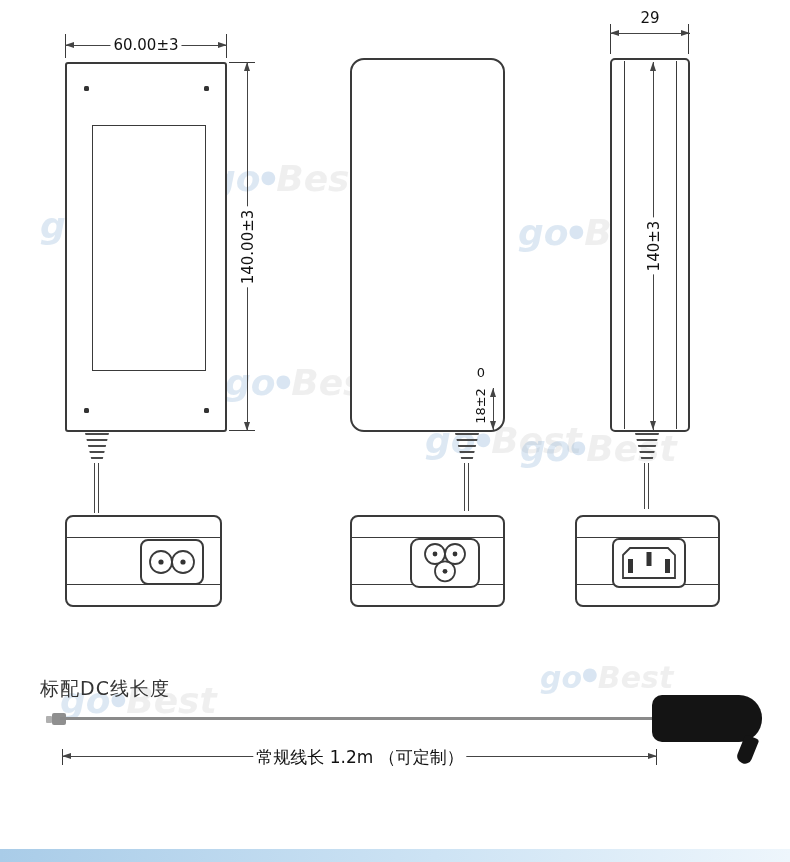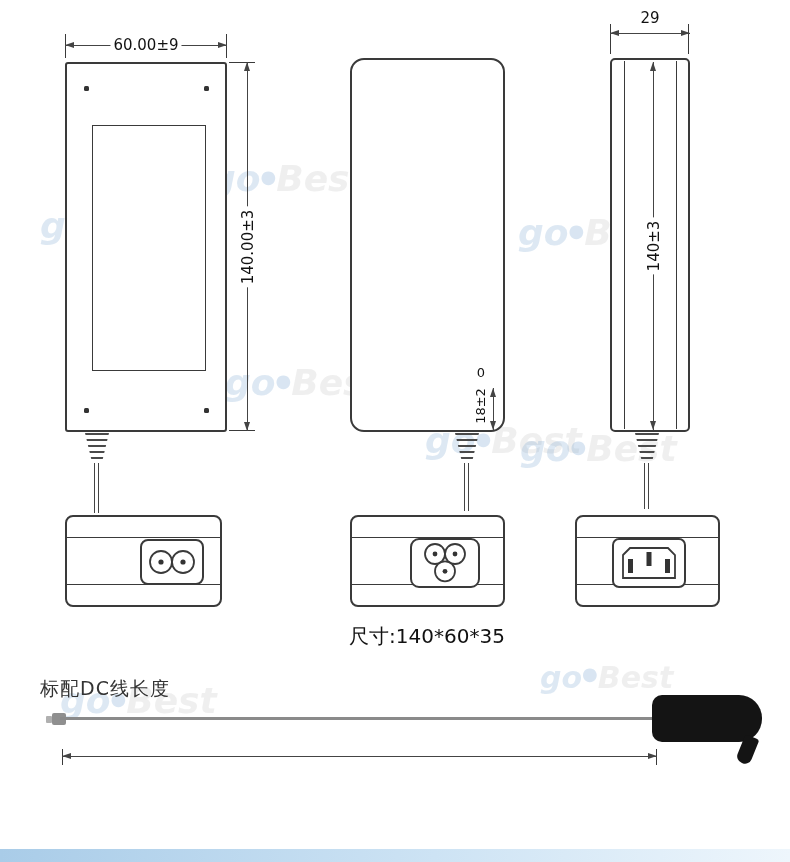--- a/index.html
+++ b/index.html
@@ -79,21 +79,21 @@
   </div>
   <div class="wm" style="left:540px;top:660px;font-size:30px;">
     <span class="wm-go">go</span><span class="wm-dot">●</span><span class="wm-best">Best</span>
   </div>
 
   <div class="vline" style="left:65px;top:34px;height:24px;"></div>
   <div class="vline" style="left:226px;top:34px;height:24px;"></div>
   <div class="dlh" style="left:65px;top:45px;width:162px;"></div>
   <div class="arr arr-left" style="left:65px;top:42px;"></div>
   <div class="arr arr-right" style="left:218px;top:42px;"></div>
-  <div class="dimtxt" style="left:146px;top:45px;">60.00±9</div>
+  <div class="dimtxt" style="left:146px;top:45px;">60.00±3</div>
 
   <div class="rect" style="left:65px;top:62px;width:162px;height:370px;border-radius:3px;"></div>
   <div class="rect" style="left:92px;top:125px;width:114px;height:246px;border-width:1.5px;"></div>
   <div class="screw" style="left:84px;top:86px;"></div>
   <div class="screw" style="left:204px;top:86px;"></div>
   <div class="screw" style="left:84px;top:408px;"></div>
   <div class="screw" style="left:204px;top:408px;"></div>
 
   <div class="hline" style="left:229px;top:62px;width:26px;"></div>
   <div class="hline" style="left:229px;top:430px;width:26px;"></div>
@@ -165,31 +165,31 @@
     <div class="bline" style="bottom:20px;"></div>
     <svg class="conn" style="left:34px;top:20px;" width="76" height="52" viewBox="0 0 76 52">
       <rect x="2" y="2" width="72" height="48" rx="6" fill="#fff" stroke="#3a3a3a" stroke-width="2"></rect>
       <path d="M 12,18 L 19,11 H 57 L 64,18 V 41 H 12 Z" fill="#fff" stroke="#3a3a3a" stroke-width="1.8"></path>
       <rect x="17" y="22" width="5" height="14" fill="#333"></rect>
       <rect x="54" y="22" width="5" height="14" fill="#333"></rect>
       <rect x="35.5" y="15" width="5" height="14" fill="#333"></rect>
     </svg>
   </div>
 
-  <div class="cjk-label" style="left:327px;top:623px;width:200px;text-align:center;font-size:20px;color:#111;">尺寸:140*60*35</div>
 
   <div class="cjk-label" style="left:40px;top:676px;font-size:19px;color:#333;letter-spacing:1px;">标配DC线长度</div>
 
   <div class="plug-end-a" style="left:46px;top:716px;width:6px;height:7px;"></div>
   <div class="plug-end-b" style="left:52px;top:713px;width:14px;height:12px;"></div>
   <div class="cable-line" style="left:60px;top:717px;width:600px;"></div>
   <div class="plug-body" style="left:652px;top:695px;width:110px;height:47px;"></div>
   <div class="plug-tip" style="left:745px;top:737px;width:15px;height:28px;"></div>
 
   <div class="vline" style="left:62px;top:749px;height:16px;"></div>
   <div class="vline" style="left:656px;top:749px;height:16px;"></div>
   <div class="dlh" style="left:62px;top:756px;width:595px;"></div>
   <div class="arr arr-left" style="left:62px;top:753px;"></div>
   <div class="arr arr-right" style="left:648px;top:753px;"></div>
+  <div class="dimtxt" style="left:360px;top:757px;font-size:17px;">常规线长 1.2m （可定制）</div>
 
   <div class="footer-bar"></div>
 
 </div>
 
 </body></html>

